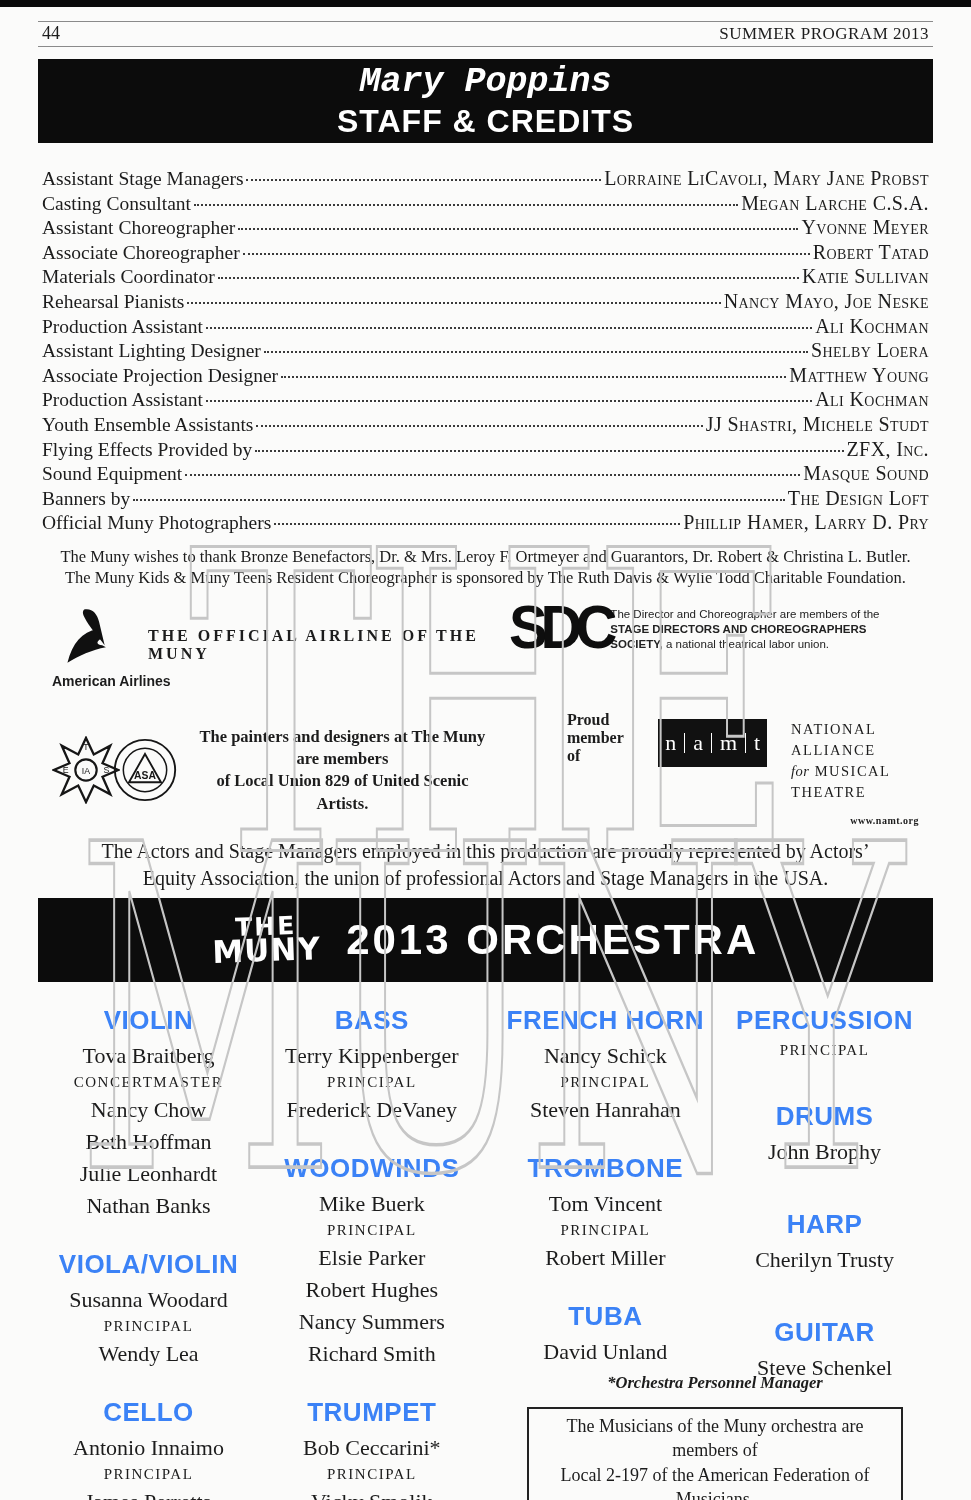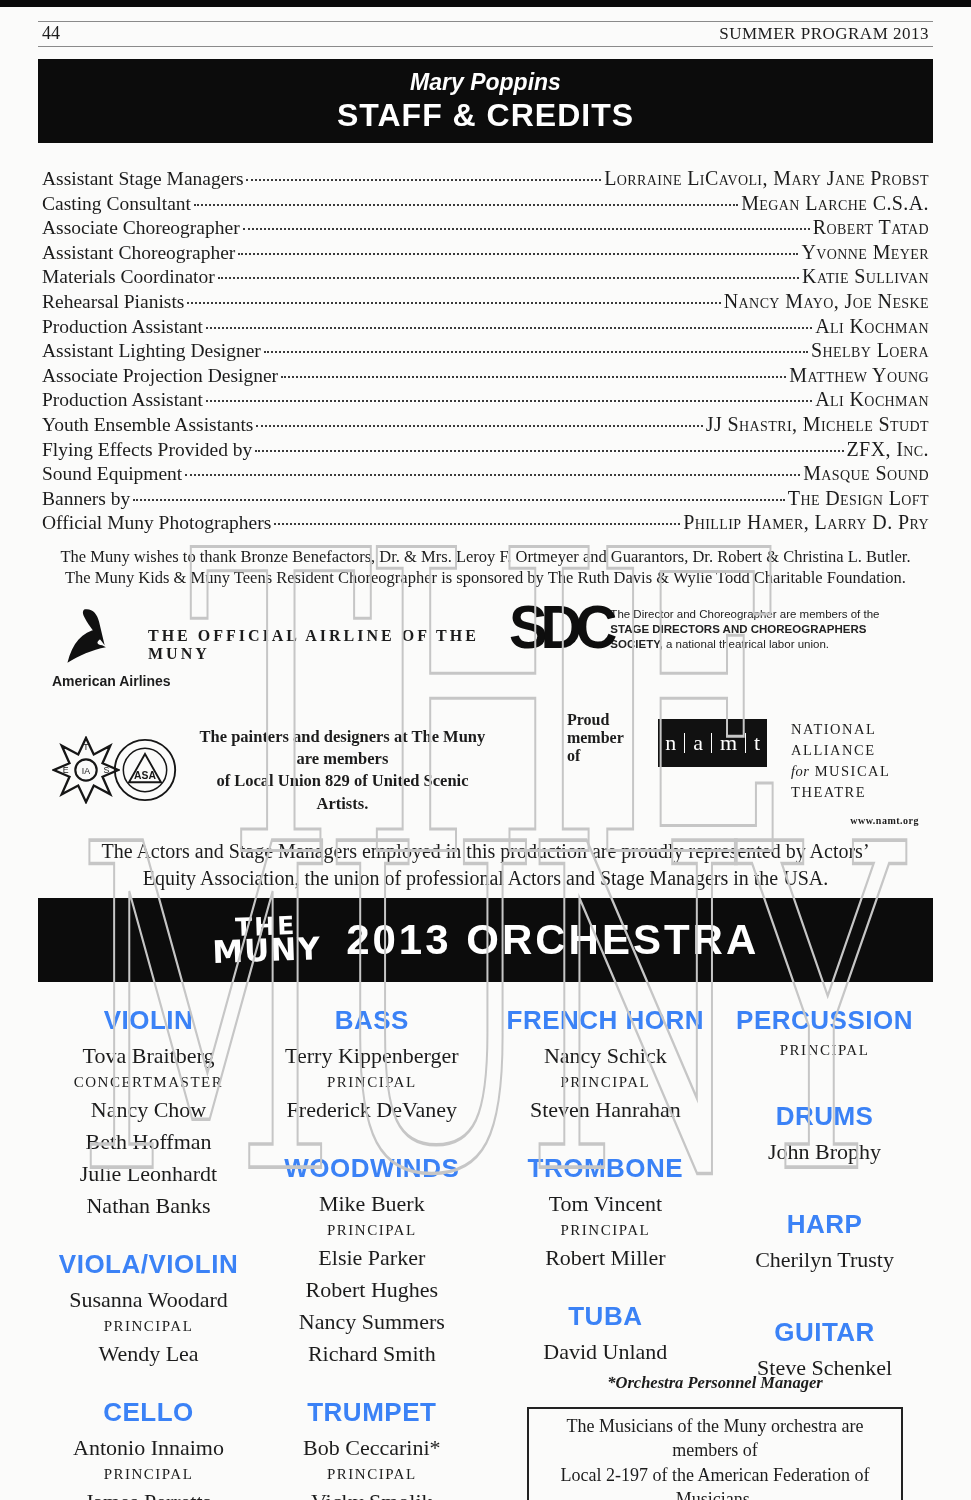--- a/index.html
+++ b/index.html
@@ -21,21 +21,21 @@
 
   
   .page-header { margin:21px 38px 0; border-top:1.5px solid #8a8a8a; border-bottom:1.5px solid #8a8a8a;
                  display:flex; justify-content:space-between; align-items:baseline; padding:1px 4px 2px;gap:12px; }
   .page-num   { font-size:18px; }
   .header-right { font-size:17px; letter-spacing:0.5px; }
 
   
   .banner1 { margin:12px 38px 0; height:84px; background:#0c0c0c; color:#fff;
              display:flex; flex-direction:column; align-items:center; justify-content:center; }
-  .show-title { font-family:Liberation Sans, sans-serif; font-style:italic; font-weight:700; font-size:23px; }
+  .show-title { font-family:Liberation Mono, monospace; font-style:italic; font-weight:700; font-size:35px; }
   .staff-credits { font-family:"Liberation Sans", sans-serif; font-weight:700; font-size:32px; letter-spacing:1px; margin-top:1px; }
 
   
   .credits { margin:24px 42px 0; }
   .credit-row { display:flex; align-items:baseline; height:24.6px; font-size:19.5px; }
   .role { white-space:nowrap; }
   .leader { flex:1; border-bottom:2px dotted #3a3a3a; margin:0 3px; transform:translateY(-4px); min-width:20px; }
   .cname { white-space:nowrap; font-variant:small-caps; letter-spacing:0.4px; font-size:20px; }
 
   .thanks { margin-top:10px; text-align:center; font-size:16.5px; line-height:21.5px; }
@@ -118,28 +118,28 @@
         <span class="role">Assistant Stage Managers</span>
         <span class="leader"></span>
         <span class="cname">Lorraine LiCavoli, Mary Jane Probst</span>
       </div>
     <div class="credit-row">
         <span class="role">Casting Consultant</span>
         <span class="leader"></span>
         <span class="cname">Megan Larche C.S.A.</span>
       </div>
     <div class="credit-row">
+        <span class="role">Assistant Choreographer</span>
+        <span class="leader"></span>
+        <span class="cname">Yvonne Meyer</span>
+      </div>
+    <div class="credit-row">
         <span class="role">Associate Choreographer</span>
         <span class="leader"></span>
         <span class="cname">Robert Tatad</span>
-      </div>
-    <div class="credit-row">
-        <span class="role">Assistant Choreographer</span>
-        <span class="leader"></span>
-        <span class="cname">Yvonne Meyer</span>
       </div>
     <div class="credit-row">
         <span class="role">Materials Coordinator</span>
         <span class="leader"></span>
         <span class="cname">Katie Sullivan</span>
       </div>
     <div class="credit-row">
         <span class="role">Rehearsal Pianists</span>
         <span class="leader"></span>
         <span class="cname">Nancy Mayo, Joe Neske</span>

